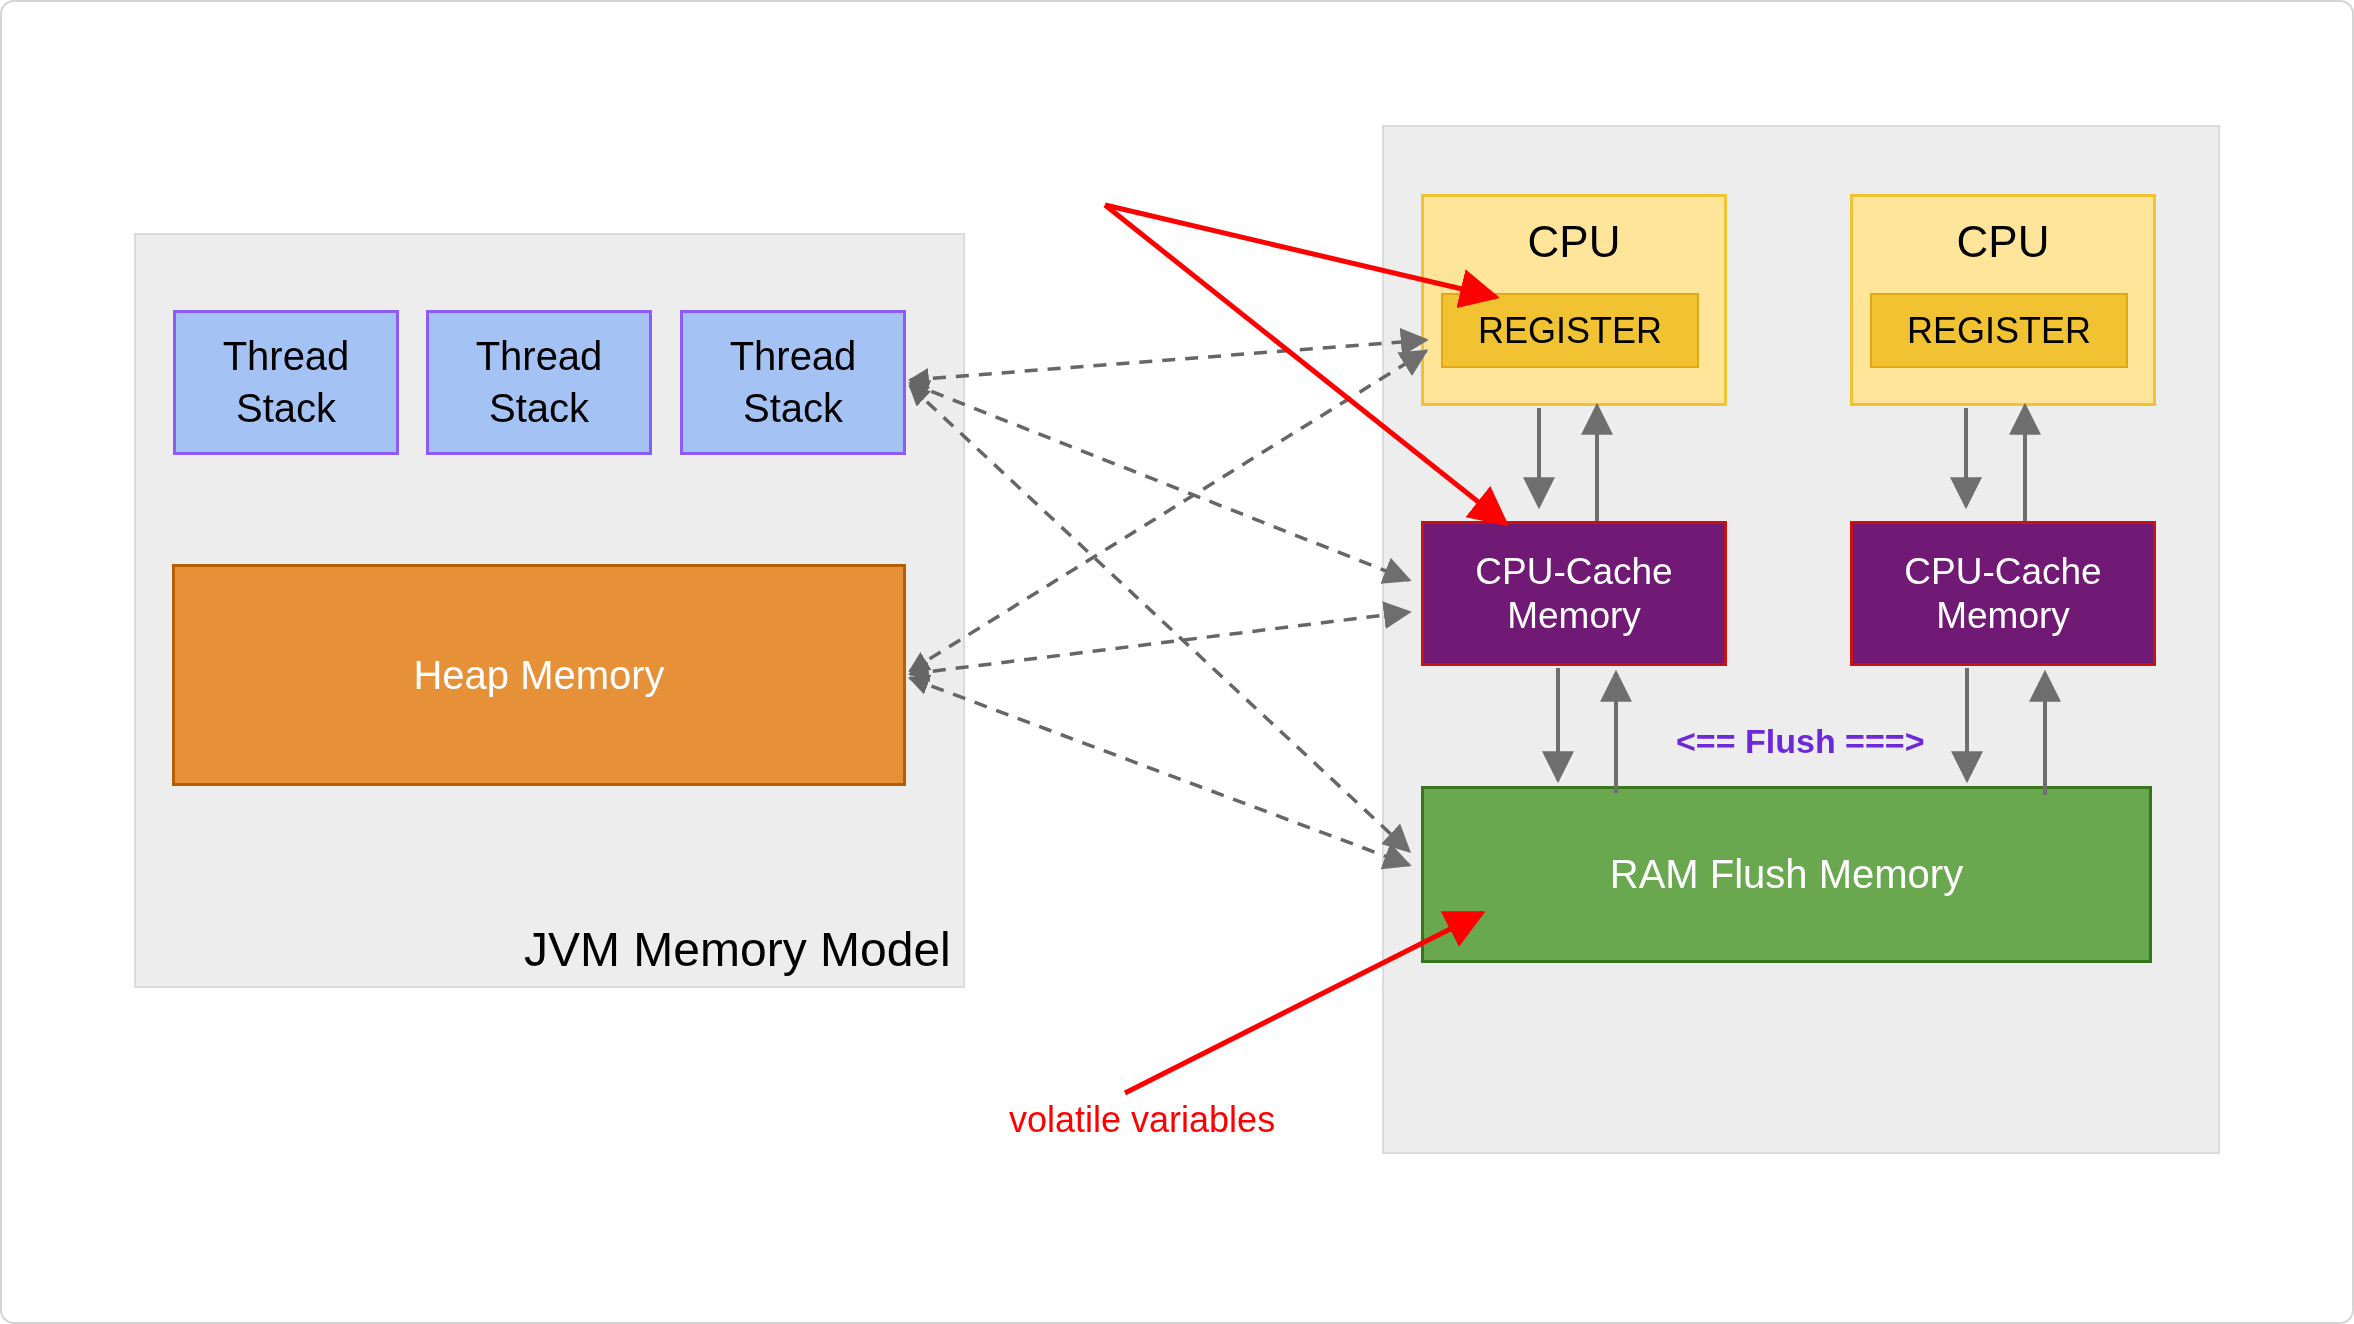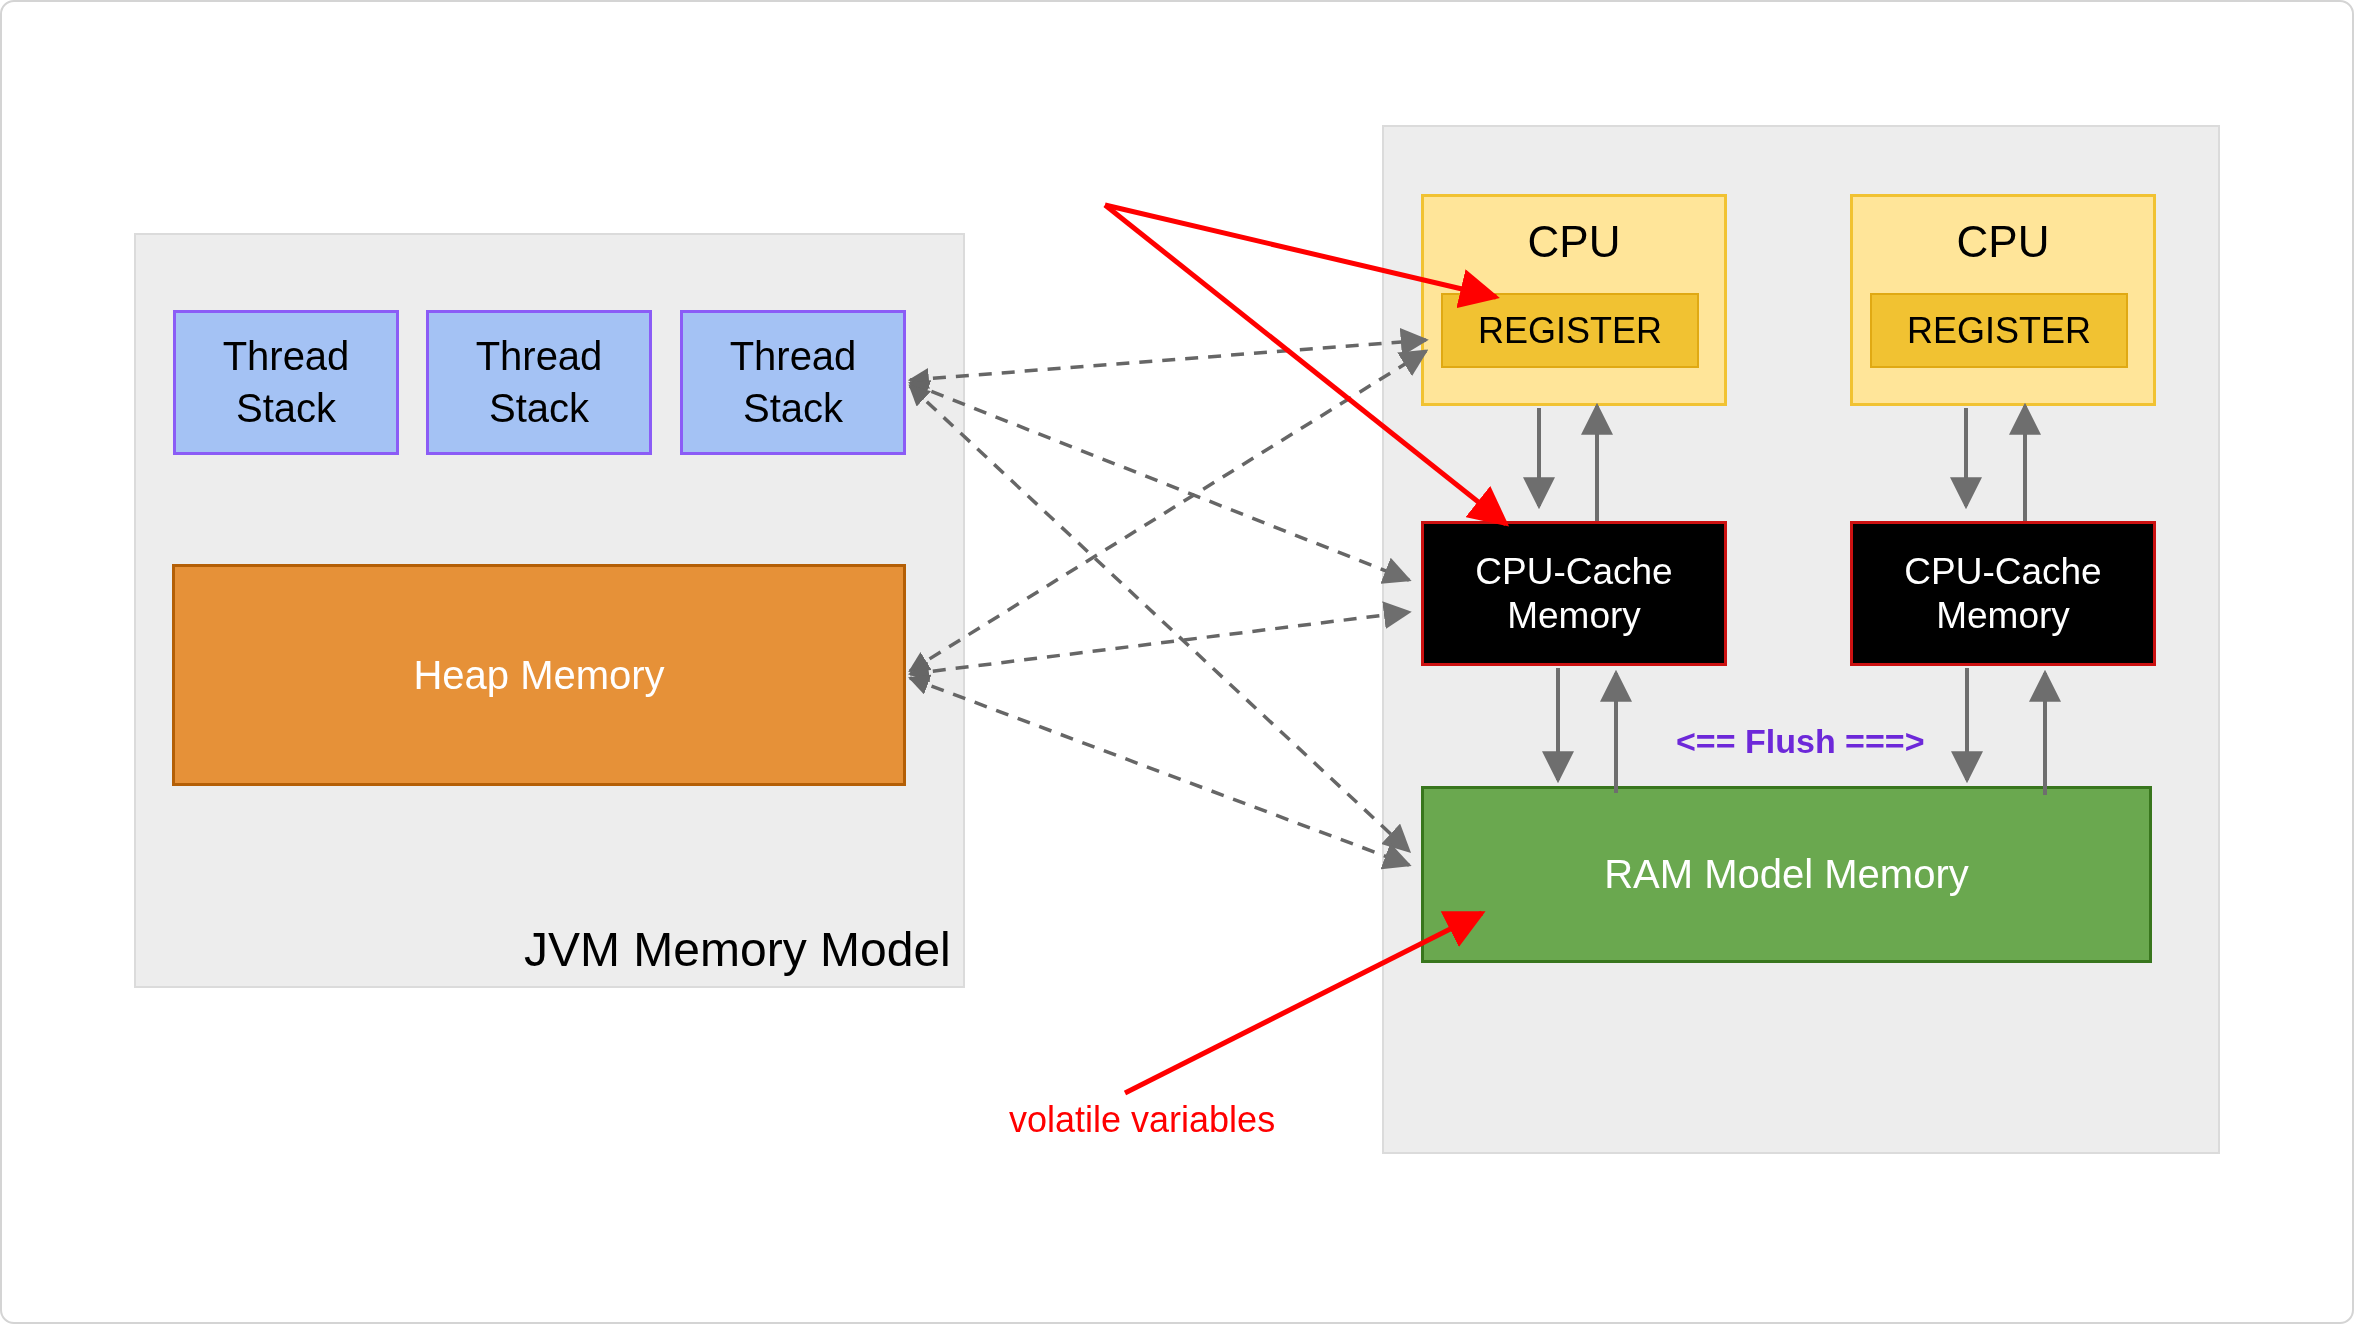--- a/index.html
+++ b/index.html
@@ -27,21 +27,21 @@
     background:#ffe599; border:3px solid #f1c232; color:#000;
   }
   .cpu-label {
     position:absolute; left:0; right:0; top:20px; text-align:center;
     font-size:44px; color:#000;
   }
   .reg {
     background:#f1c232; border:2px solid #e0a913; color:#000; font-size:36px;
   }
   .cache {
-    background:#000000; border:3px solid #cc1111; color:#fff;
+    background:#701a75; border:3px solid #cc1111; color:#fff;
     font-size:37px; line-height:1.18;
   }
   .ram {
     background:#6aa84f; border:3px solid #38761d; color:#fff; font-size:40px;
   }
   .panel-title {
     position:absolute; color:#000; font-size:48px; white-space:nowrap;margin-top:20px;
   }
   .red-note {
     position:absolute; color:#ff0000; font-size:36px; line-height:1.22;
@@ -80,21 +80,21 @@
   <div class="box cpu" style="left:1848px; top:192px; width:306px; height:212px;">
     <span class="cpu-label">CPU</span>
   </div>
   <div class="box reg" style="left:1868px; top:291px; width:258px; height:75px;">REGISTER</div>
 
   <div class="box cache" style="left:1419px; top:519px; width:306px; height:145px;">CPU-Cache
 Memory</div>
   <div class="box cache" style="left:1848px; top:519px; width:306px; height:145px;">CPU-Cache
 Memory</div>
 
-  <div class="box ram" style="left:1419px; top:784px; width:731px; height:177px;">RAM Model Memory</div>
+  <div class="box ram" style="left:1419px; top:784px; width:731px; height:177px;">RAM Flush Memory</div>
 
   <div class="flush" style="left:1674px; top:720px;">&lt;== Flush ===&gt;</div>
 
 
   <div class="red-note" style="left:1007px; top:1096px;">volatile variables</div>
 
   <svg id="arrows" width="2354" height="1324" viewBox="0 0 2354 1324">
     <defs>
       <marker id="mg" viewBox="0 0 10 10" refX="9" refY="5" markerWidth="8" markerHeight="8" orient="auto-start-reverse">
         <path d="M0,0 L10,5 L0,10 z" fill="#6e6e6e"></path>

